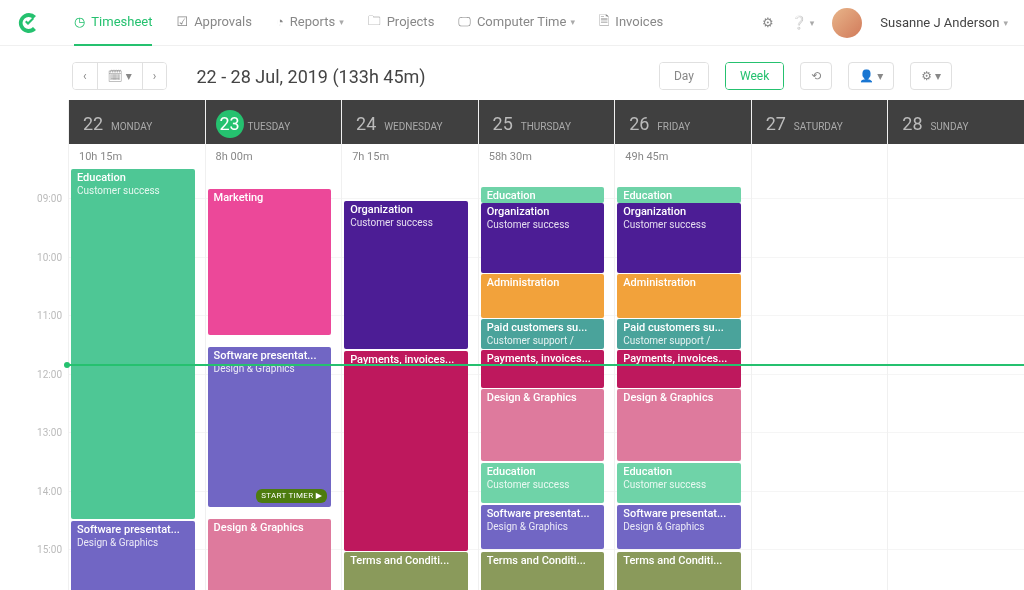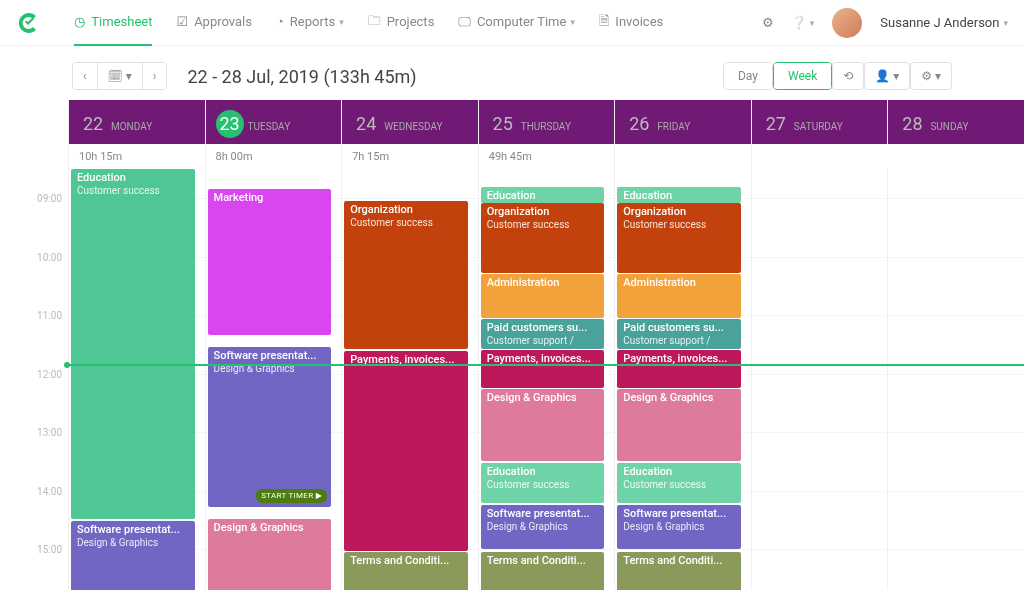--- a/index.html
+++ b/index.html
@@ -12,55 +12,55 @@
   .nav-caret { font-size: 9px; margin-left: -2px; color:#aaa;}
   .top-right { display: flex; align-items: center; gap: 18px; }
   .iconbtn { color: #888; cursor: pointer; display:flex; align-items:center; gap:4px;}
   .avatar { width: 30px; height: 30px; border-radius: 50%; background: linear-gradient(135deg,#e8b58a,#d17a5a); display:inline-block;}
   .username { color: #444; font-size: 13px; display:flex; align-items:center; gap:6px;}
 
   .toolbar { display: flex; align-items: center; padding: 16px 72px 10px; gap: 12px; }
   .nav-arrows { display: flex; border: 1px solid #e0e0e0; border-radius: 4px; overflow:hidden;}
   .nav-arrows button { background:#fff; border:none; border-right:1px solid #e0e0e0; padding: 6px 10px; cursor:pointer; color:#888; font-size:12px;}
   .nav-arrows button:last-child{border-right:none;}
-  .date-title { font-size: 18px; color: #444; margin-left: 8px; }
-  .toolbar-right { margin-left: auto; display: flex; gap: 0; }
+  .date-title { font-size: 18px; color: #444; margin-left: 17px; }
+  .toolbar-right { margin-left: auto; display: flex; gap: 16px; }
   .seg { display: flex; border: 1px solid #e0e0e0; border-radius: 4px; overflow:hidden;}
   .seg button { background:#fff; border:none; padding: 6px 14px; cursor:pointer; color:#888; font-size:12px;}
   .seg button.active { color:#25c16f;}
   .seg.week-active { border-color:#25c16f;}
   .sqbtn { border:1px solid #e0e0e0; border-radius:4px; background:#fff; padding:6px 10px; cursor:pointer; color:#888; display:flex; align-items:center; gap:4px; font-size:12px;}
 
   .cal-wrap { padding: 0 0 0 20px; }
   .day-headers { display:grid; grid-template-columns: 48px repeat(7, 1fr); margin-left:0; }
   .day-headers > div:first-child { background:transparent;}
-  .dh { background:#701a75; border-left:1px solid #f0f0f0; padding:10px 6px 6px 10px;}
+  .dh { background:#404040; border-left:1px solid #f0f0f0; padding:10px 6px 6px 10px;}
   .dh .num { font-size:18px; color:#bbb; display:inline-block; width:28px; height:28px; line-height:28px; text-align:center; border-radius:50%;}
   .dh.today .num { background:#25c16f; color:#fff;}
   .dh .dow { font-size:10px; color:#aaa; text-transform:uppercase; margin-left:4px;}
   .dh-row2 { display:grid; grid-template-columns: 48px repeat(7, 1fr); }
   .dh-row2 > div { border-left:1px solid #f0f0f0; padding: 6px 10px; font-size:11px; color:#888;}
   .dh-row2 > div:first-child { border-left:none;}
 
   .grid { position:relative; display:grid; grid-template-columns: 48px repeat(7, 1fr); height: 430px; overflow:hidden;}
   .time-col { position:relative; }
   .time-label { position:absolute; right:6px; transform:translateY(-50%); font-size:10px; color:#bbb;}
   .day-col { position:relative; border-left:1px solid #f0f0f0;}
   .hour-line { position:absolute; left:0; right:0; border-top:1px solid #f5f5f5;}
   .now-line { position:absolute; left:0; right:0; border-top:2px solid #25c16f; z-index:5;}
   .now-line::before{content:"";position:absolute;left:-4px;top:-4px;width:6px;height:6px;background:#25c16f;border-radius:50%;}
 
   .event { position:absolute; left:2px; right:10px; border-radius:2px; padding:2px 6px; overflow:hidden; color:#fff; font-size:11px; line-height:1.25;}
   .event .t { font-weight:500; white-space:nowrap; overflow:hidden; text-overflow:ellipsis;}
   .event .s { font-size:10px; opacity:0.85; white-space:nowrap; overflow:hidden; text-overflow:ellipsis;}
   .c-green { background:#4ec795;}
   .c-green-lt { background:#6fd3a8;}
-  .c-blue { background:#d946ef;}
+  .c-blue { background:#ec4899;}
   .c-purple { background:#7166c4;}
-  .c-seagreen { background:#c2410c;}
+  .c-seagreen { background:#4c1d95;}
   .c-navy { background:#be185d;}
   .c-orange { background:#f2a23b;}
   .c-teal { background:#4aa39b;}
   .c-pink { background:#de7a9d;}
   .c-olive { background:#8a9a5b;}
   .start-timer { position:absolute; right:4px; bottom:4px; background:#4d7c0f; color:#fff; font-size:8px; padding:2px 5px; border-radius:6px; letter-spacing:0.3px;}
 </style>
 </head>
 <body>
 
@@ -139,20 +139,21 @@
       <div class="dh"><span class="num">25</span><span class="dow">THURSDAY</span></div>
       <div class="dh"><span class="num">26</span><span class="dow">FRIDAY</span></div>
       <div class="dh"><span class="num">27</span><span class="dow">SATURDAY</span></div>
       <div class="dh"><span class="num">28</span><span class="dow">SUNDAY</span></div>
     </div>
   <div class="dh-row2" id="day-totals">
     <div></div>
   <div>10h 15m</div>
       <div>8h 00m</div>
       <div>7h 15m</div>
+      <div>58h 30m</div>
       <div>49h 45m</div>
       <div></div>
       <div></div>
     </div>
   <div class="grid" id="grid">
     <div class="time-col" id="time-col">
         <div class="time-label" style="top: 29.25px;">09:00</div>
         <div class="time-label" style="top: 87.75px;">10:00</div>
         <div class="time-label" style="top: 146.25px;">11:00</div>
         <div class="time-label" style="top: 204.75px;">12:00</div>

